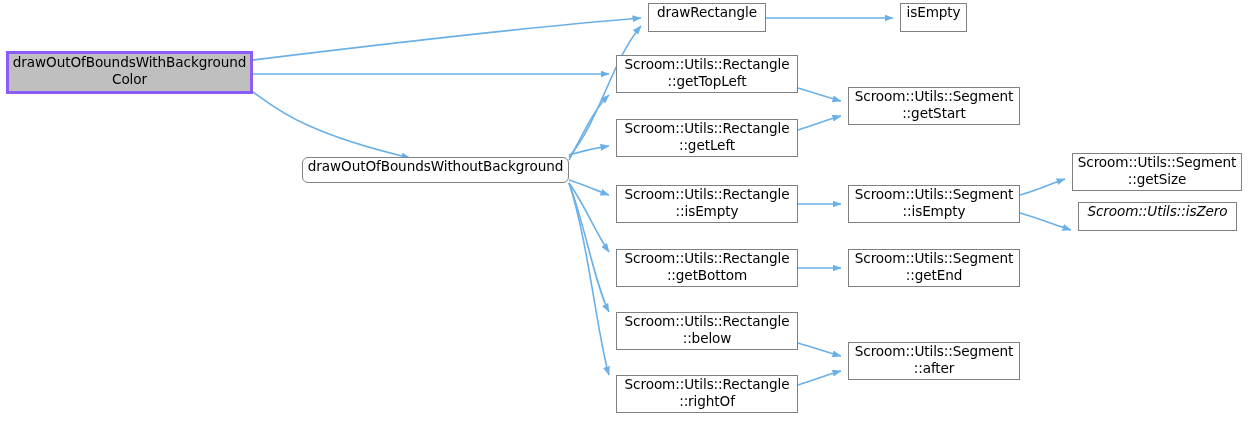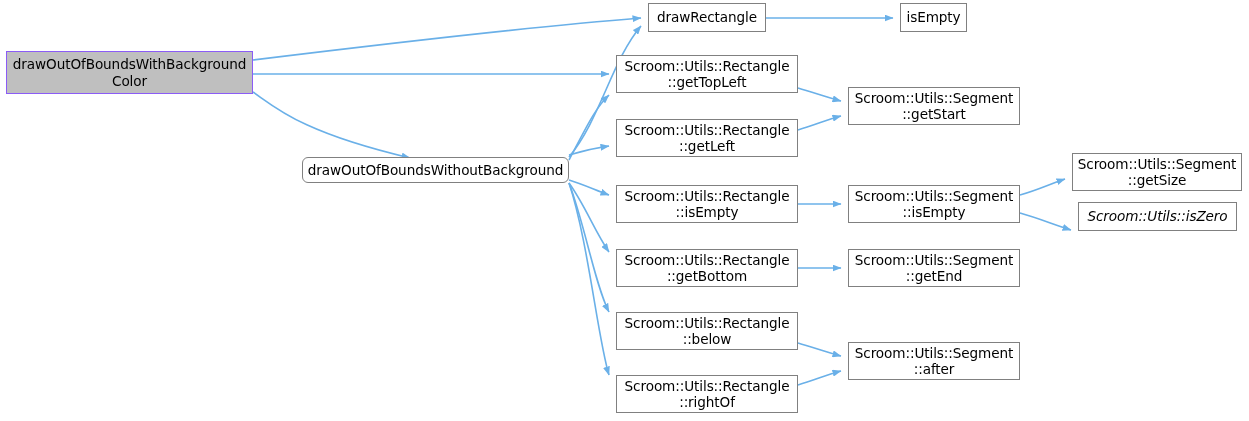--- a/index.html
+++ b/index.html
@@ -25,29 +25,29 @@
   }
   .node {
     position: absolute;
     box-sizing: border-box;
     border: 1px solid #808080;
     background: #ffffff;
     color: #000000;
     font-size: 13.6px;
     line-height: 16.5px;
     display: flex;
-    align-items: center;
+    align-items: flex-start;
     justify-content: center;
     text-align: center;
     white-space: pre-line;
     letter-spacing: -0.1px;
   }
   .node.highlight {
     background: #bfbfbf;
-    border: 1px solid #8b5cf6;
+    border: 3px solid #8b5cf6;
   }
   .node .label {
     display: block;
     width: 100%;
     white-space: pre-line;
   }
 </style>
 </head>
 <body>
 

